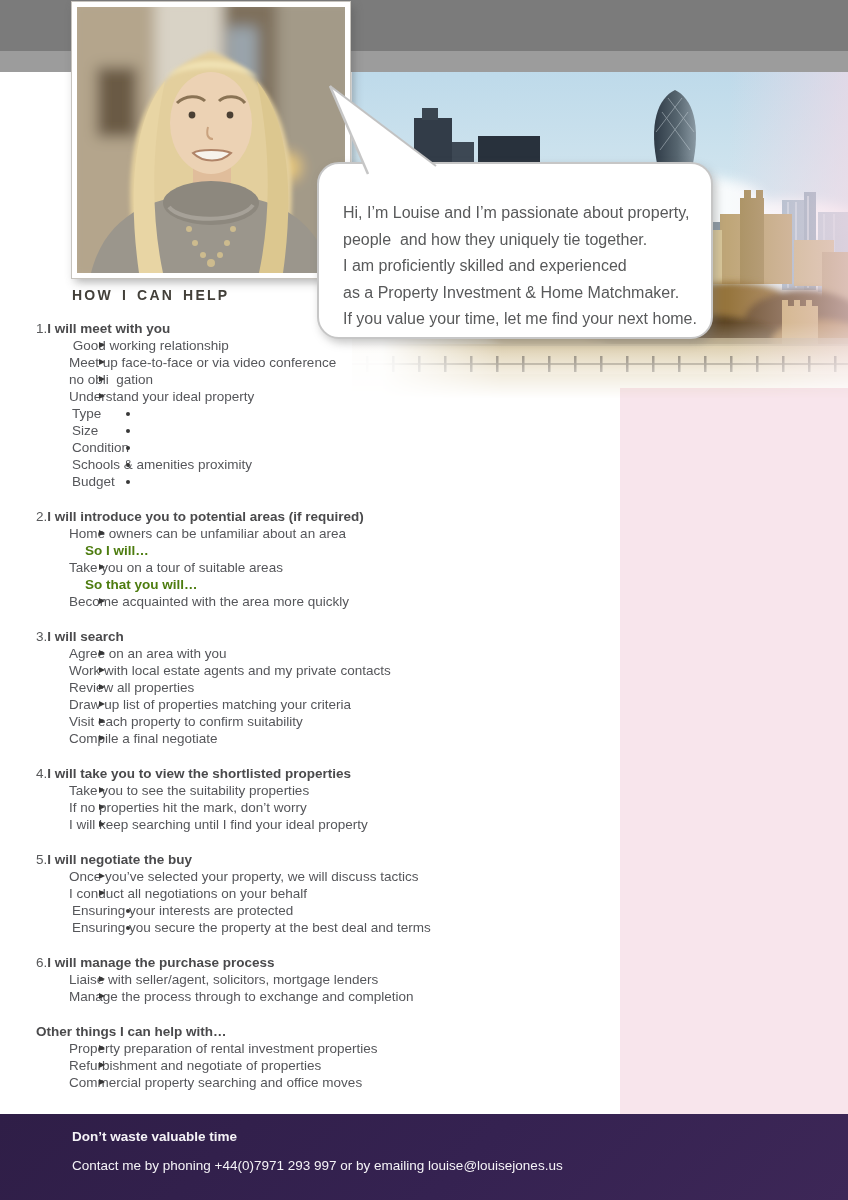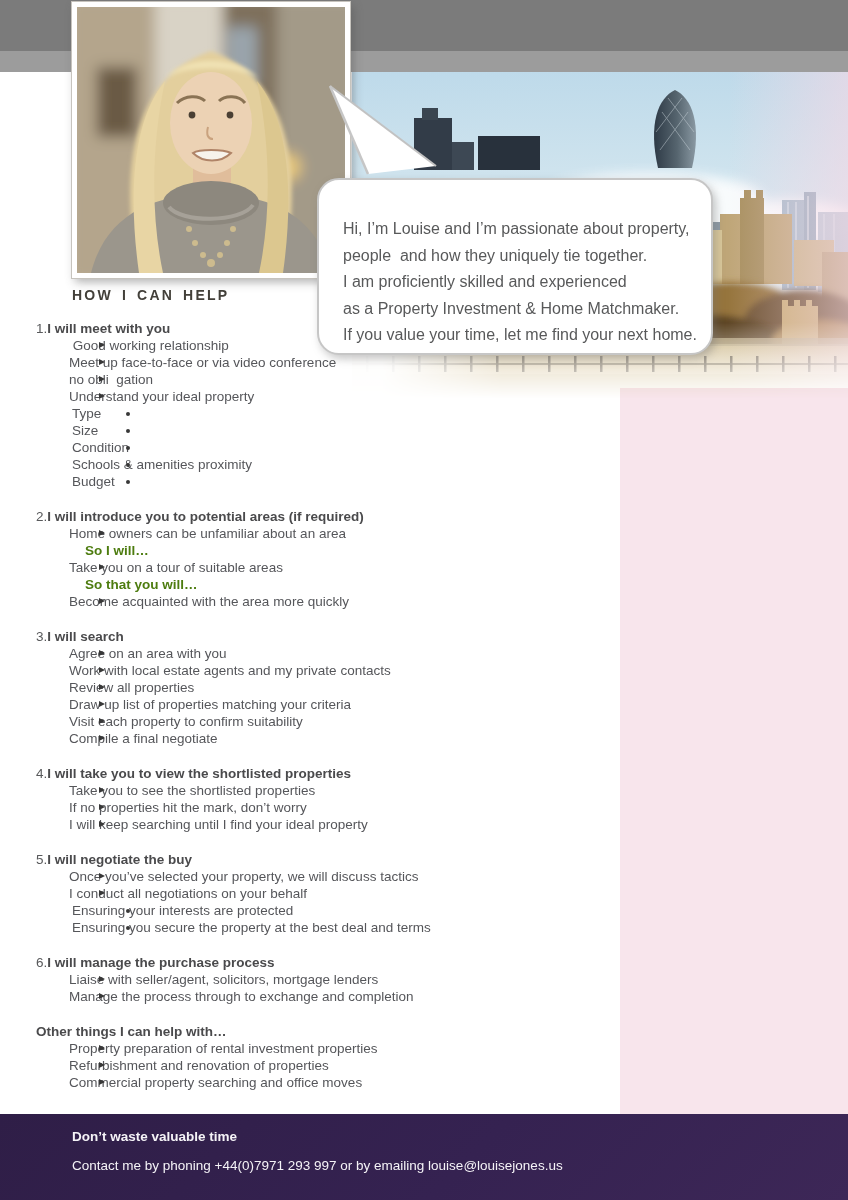--- a/index.html
+++ b/index.html
@@ -31,21 +31,21 @@
   .photo-frame{
     position:absolute;left:72px;top:2px;width:268px;height:266px;
     border:5px solid #ffffff;background:#cfc8ba;
     box-shadow:0 0 0 1px #c6c3bd, 3px 4px 9px rgba(80,80,80,.45);
     z-index:3;
   }
   .photo-frame svg{display:block;}
 
   
   .bubble{
-    position:absolute;left:317px;top:178px;width:396px;height:177px;
+    position:absolute;left:317px;top:162px;width:396px;height:177px;
     background:#ffffff;border:2px solid #c6c6c6;border-radius:22px;
     box-shadow:3px 4px 8px rgba(115,115,115,.4);
     box-sizing:border-box;z-index:4;
     padding:36px 6px 0 24px;
     font-size:16px;line-height:26.5px;color:#58595a;
   }
   .bubble .line{display:block;white-space:pre;}
   .tail{position:absolute;left:312px;top:78px;z-index:5;}
 
   
@@ -308,21 +308,21 @@
           <div class="item arrow"><span class="blt"></span><span>Draw up list of properties matching your criteria</span></div>
           <div class="item arrow"><span class="blt"></span><span>Visit each property to confirm suitability</span></div>
           <div class="item arrow"><span class="blt"></span><span>Compile a final negotiate</span></div>
         </div>
   </div>
       <div class="sec">
     <div class="sec-head">
       <span class="num">4.</span><span class="ttl">I will take you to view the shortlisted properties</span>
     </div>
     <div>
-          <div class="item arrow"><span class="blt"></span><span>Take you to see the shortlisted properties</span></div>
+          <div class="item arrow"><span class="blt"></span><span>Take you to see the suitability properties</span></div>
           <div class="item arrow"><span class="blt"></span><span>If no properties hit the mark, don’t worry</span></div>
           <div class="item arrow"><span class="blt"></span><span>I will keep searching until I find your ideal property</span></div>
         </div>
   </div>
       <div class="sec">
     <div class="sec-head">
       <span class="num">5.</span><span class="ttl">I will negotiate the buy</span>
     </div>
     <div>
           <div class="item arrow"><span class="blt"></span><span>Once you’ve selected your property, we will discuss tactics</span></div>
@@ -339,21 +339,21 @@
           <div class="item arrow"><span class="blt"></span><span>Liaise with seller/agent, solicitors, mortgage lenders</span></div>
           <div class="item arrow"><span class="blt"></span><span>Manage the process through to exchange and completion</span></div>
         </div>
   </div>
       <div class="sec">
     <div class="sec-head">
       <span class="num"></span><span class="ttl">Other things I can help with…</span>
     </div>
     <div>
           <div class="item arrow"><span class="blt"></span><span>Property preparation of rental investment properties</span></div>
-          <div class="item arrow"><span class="blt"></span><span>Refurbishment and renovation of properties</span></div>
+          <div class="item arrow"><span class="blt"></span><span>Refurbishment and negotiate of properties</span></div>
           <div class="item arrow"><span class="blt"></span><span>Commercial property searching and office moves</span></div>
         </div>
   </div>
     </div>
 </div>
 
 <div class="footer">
   <div class="f1">Don’t waste valuable time</div>
   <div class="f2">Contact me by phoning +44(0)7971 293 997 or by emailing louise@louisejones.us</div>
 </div>

